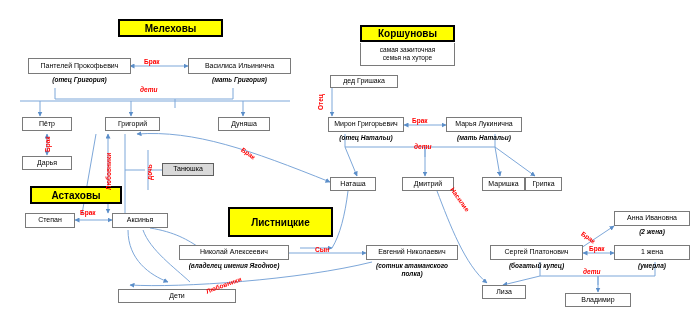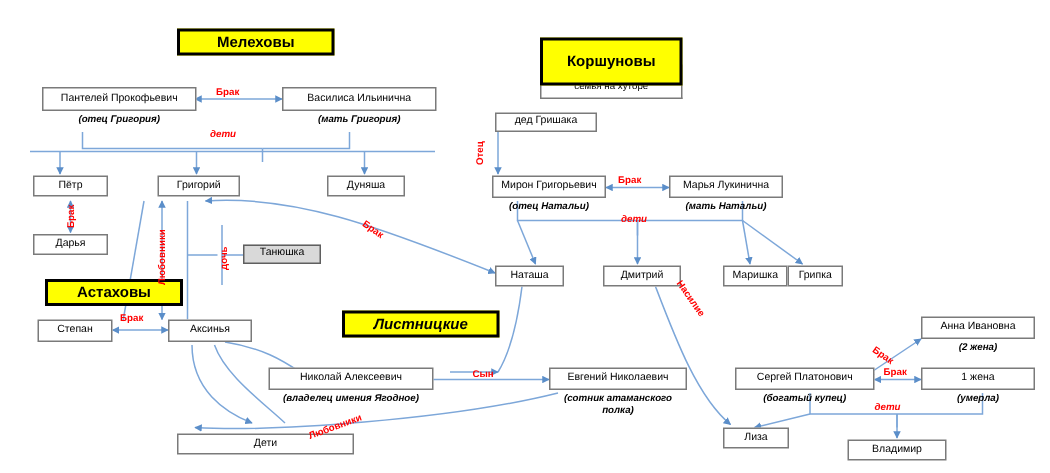--- a/index.html
+++ b/index.html
@@ -152,28 +152,28 @@
       <path d="M 540 262 L 540 276 L 598 276"></path>
       <path d="M 655 262 L 655 276 L 598 276"></path>
       <line x1="598" y1="276" x2="598" y2="285"></line>
       <line x1="540" y1="276" x2="503" y2="285" marker-end="url(#ah)"></line>
       <line x1="598" y1="276" x2="598" y2="292" marker-end="url(#ah)"></line>
     </g>
   </svg>
 
   <div class="family" style="left:118px;top:19px;width:105px;height:18px;">Мелеховы</div>
 
-  <div class="family" style="left:360px;top:25px;width:95px;height:32px;">Коршуновы</div>
+  <div class="family" style="left:360px;top:25px;width:95px;height:17px;">Коршуновы</div>
   <div class="note" style="left:360px;top:43px;width:95px;height:23px;">
     <span>самая зажиточная<br>семья на хуторе</span>
   </div>
 
   <div class="family" style="left:30px;top:186px;width:92px;height:18px;">Астаховы</div>
 
-  <div class="family" style="left:228px;top:207px;width:105px;height:18px;font-style:italic;">Листницкие</div>
+  <div class="family" style="left:228px;top:207px;width:105px;height:30px;">Листницкие</div>
 
 
   <div class="node" style="left:28px;top:58px;width:103px;height:16px;">Пантелей Прокофьевич</div>
   <div class="sub" style="left:28px;top:76px;width:103px;">(отец Григория)</div>
 
   <div class="node" style="left:188px;top:58px;width:103px;height:16px;">Василиса Ильинична</div>
   <div class="sub" style="left:188px;top:76px;width:103px;">(мать Григория)</div>
 
   <div class="node" style="left:22px;top:117px;width:50px;height:14px;">Пётр</div>
   <div class="node" style="left:105px;top:117px;width:55px;height:14px;">Григорий</div>

